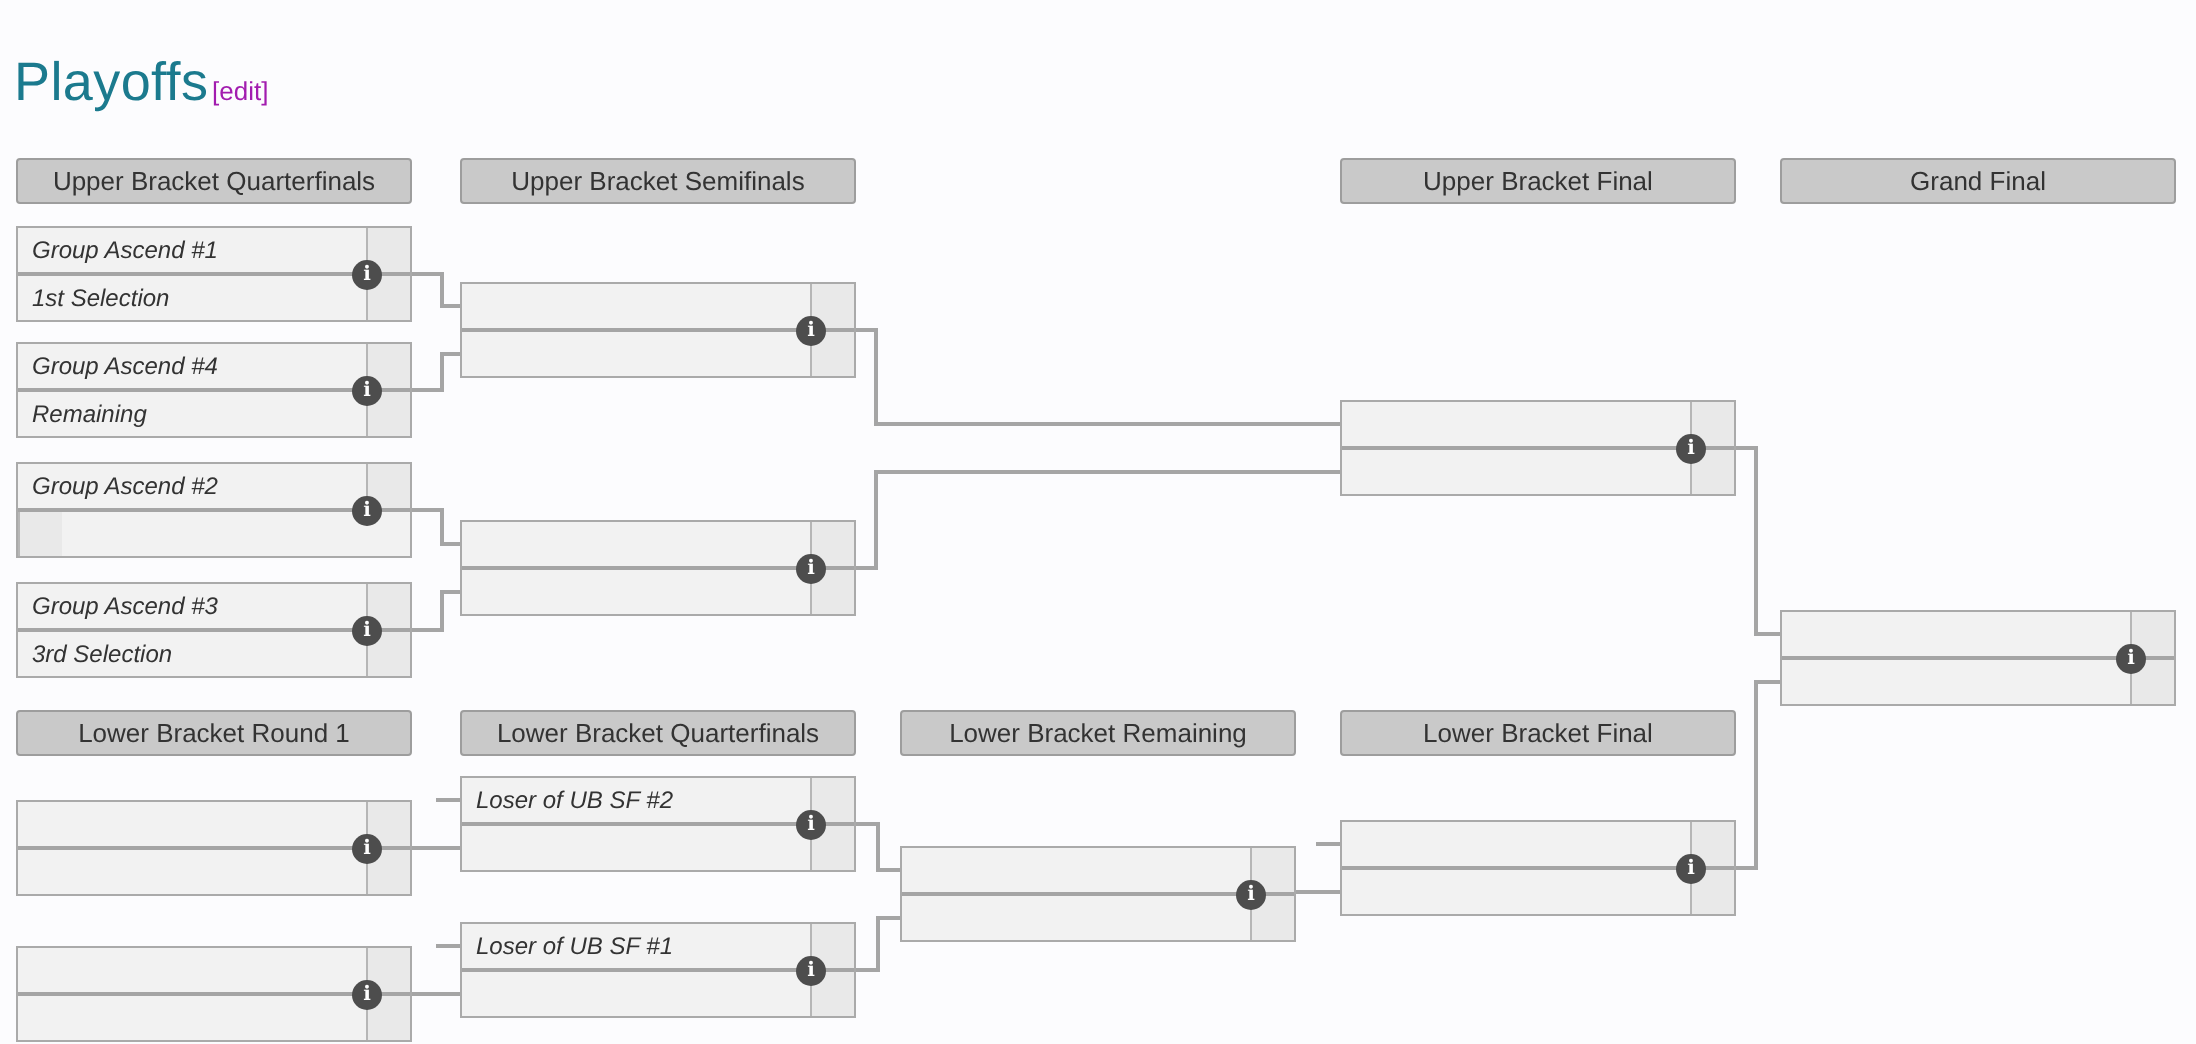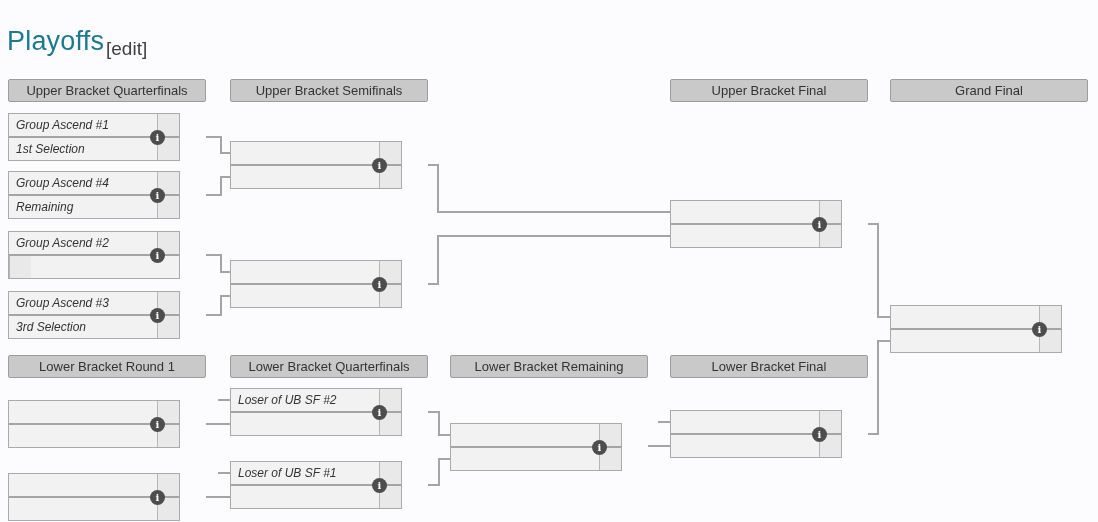--- a/index.html
+++ b/index.html
@@ -11,32 +11,32 @@
   }
   .stage{position:absolute;left:0;top:0;width:1098px;height:522px;margin-top:16px;}
 
   .page-title{
     position:absolute;left:7px;top:10px;
     font-size:27px;font-weight:400;color:#1b7a8e;
     letter-spacing:.2px;
   }
   .edit-link{
     position:absolute;left:106px;top:22px;
-    font-size:19px;color:#404040;cursor:pointer;text-decoration:none;
+    font-size:13px;color:#a21caf;cursor:pointer;text-decoration:none;
   }
 
   .col-header{
     position:absolute;width:198px;height:23px;box-sizing:border-box;
     background:#c9c9c9;border:1px solid #9d9d9d;border-radius:2px;
     text-align:center;font-size:13px;line-height:21px;color:#333;
     white-space:nowrap;
   }
 
   .match{
-    position:absolute;width:172px;height:48px;box-sizing:border-box;
+    position:absolute;width:198px;height:48px;box-sizing:border-box;
     background:#f2f2f2;border:1px solid #aaa;
   }
   .match .row{position:absolute;left:0;right:0;height:22px;display:flex;}
   .match .row.top{top:0;}
   .match .row.bottom{bottom:0;}
   .match .name{
     flex:1;min-width:0;
     font-style:italic;font-size:12px;color:#333;
     padding:4px 0 0 7px;white-space:nowrap;overflow:hidden;
   }

